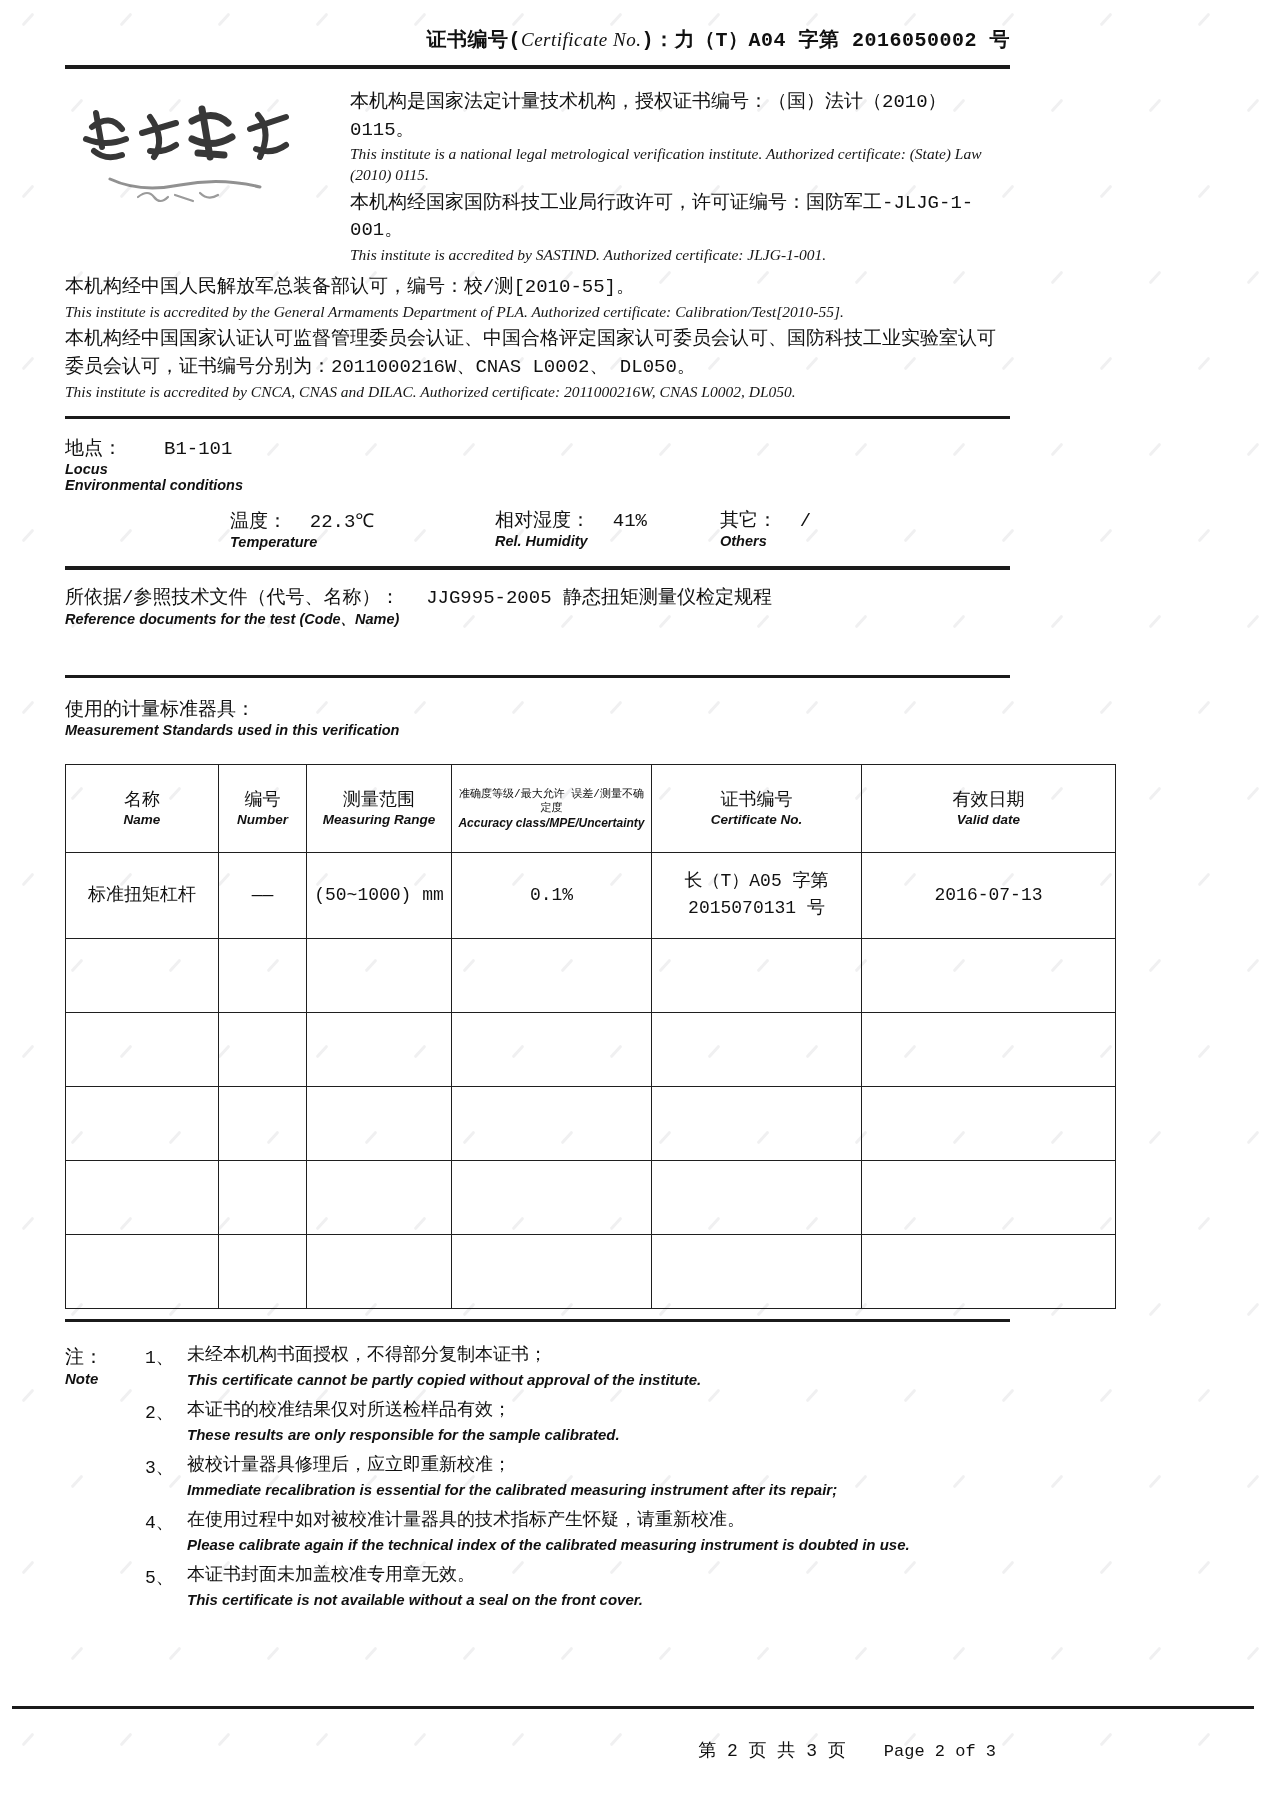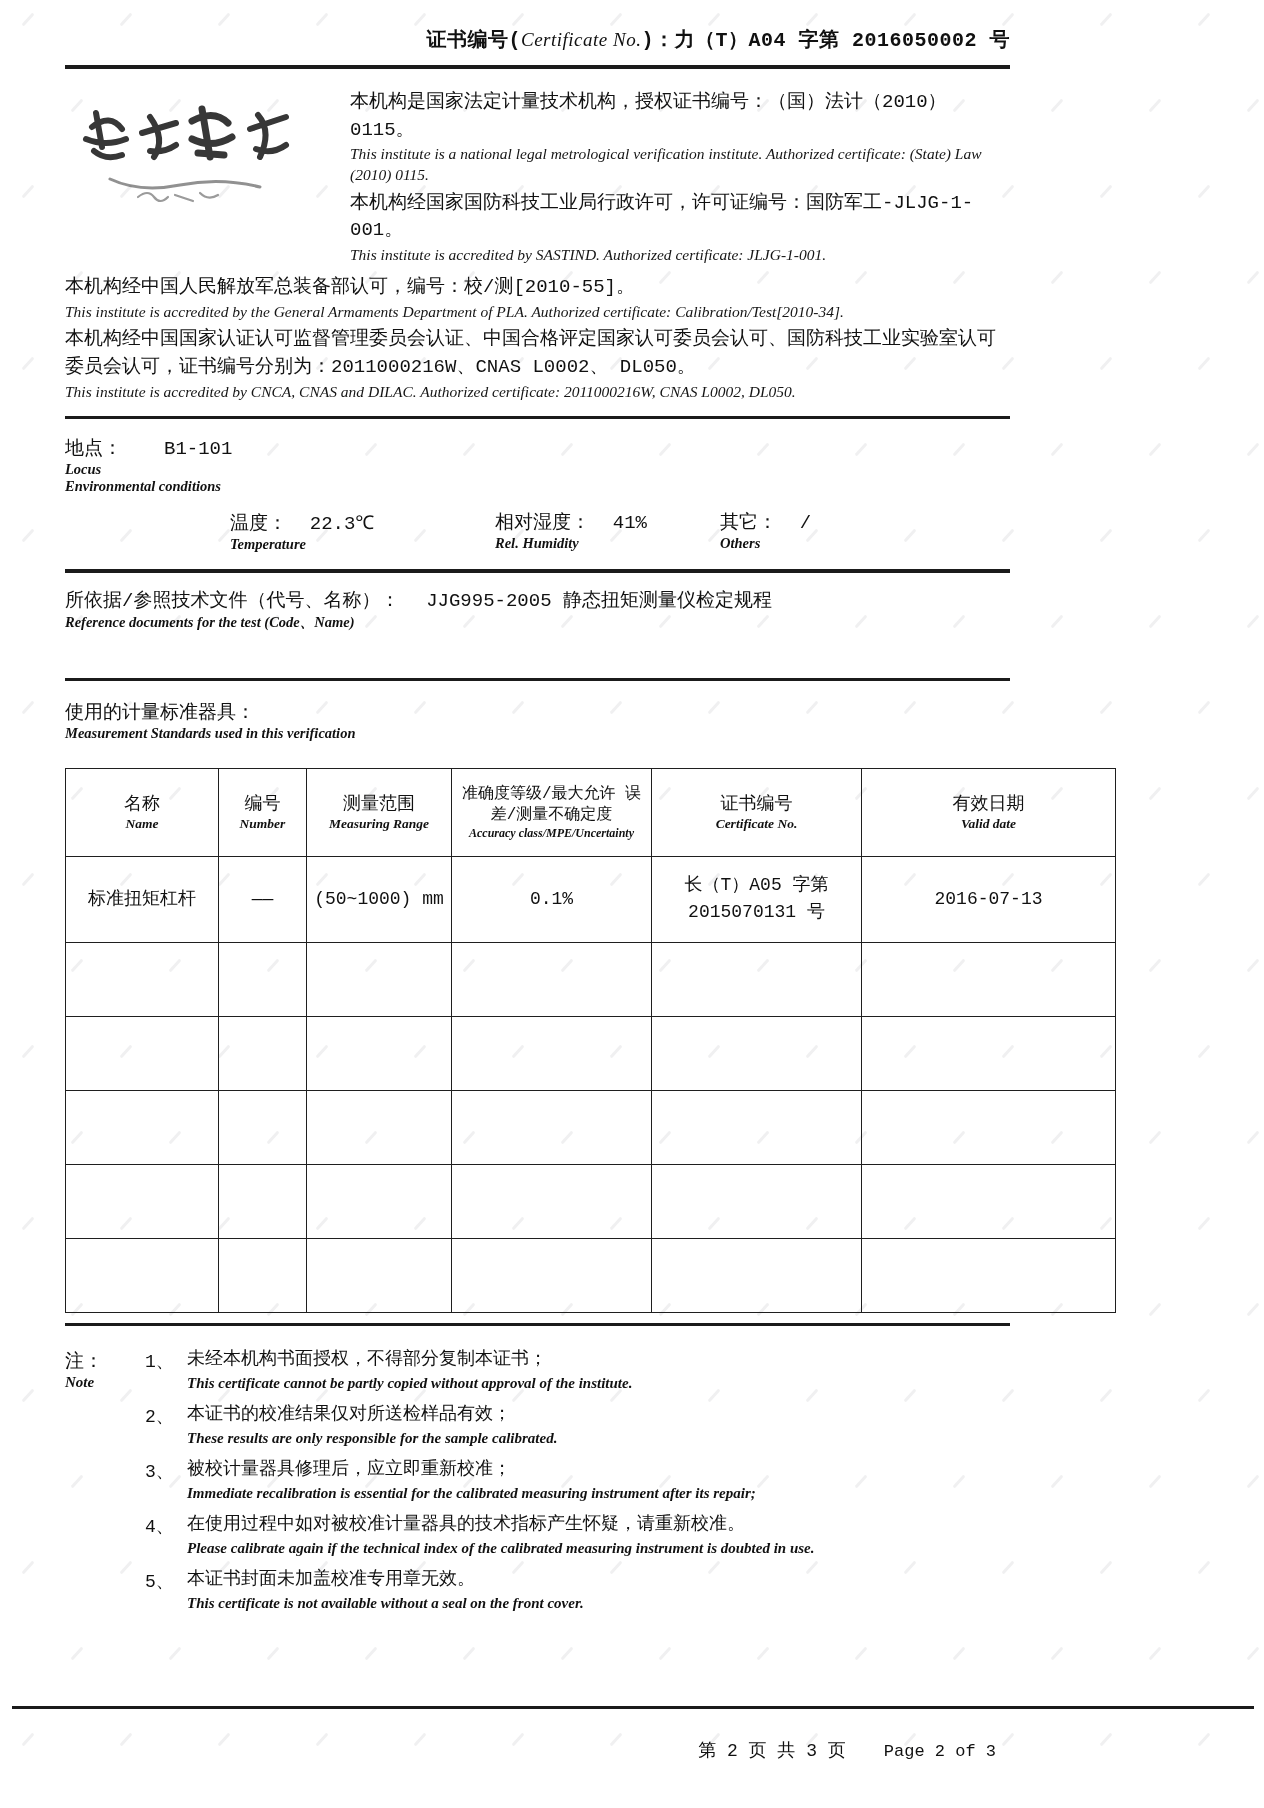--- a/index.html
+++ b/index.html
@@ -16,21 +16,21 @@
   .wm {
     position: absolute; width: 16px; height: 3px;
     background: rgba(90,90,100,0.09);
     transform: rotate(-48deg);
     border-radius: 2px;
   }
   #page { position: relative; z-index: 1; padding: 26px 0 0 65px; }
 
   .cn { font-family: Liberation Mono, monospace; }
   .en { font-family: "Liberation Serif", serif; font-style: italic; }
-  .en-b { font-family: Liberation Serif, serif; font-style: italic; font-weight: bold; }
+  .en-b { font-family: Liberation Sans, sans-serif; font-style: italic; font-weight: bold; }
 
   
   .header-line { text-align: right; width: 945px; font-size: 20px; font-weight: bold; letter-spacing: 0.5px; }
   .header-line .en { font-weight: normal; font-size: 19px; }
   .rule { background: #1b1b1b; border: none; }
   .rule-top { width: 945px; height: 4px; margin-top: 12px; }
 
   
   .intro-row { display: flex; width: 945px; margin-top: 20px; }
   .seal-box { width: 285px; flex: 0 0 285px; position: relative; }
@@ -74,21 +74,21 @@
   table.std th, table.std td {
     border: 1.6px solid #1f1f1f;
     text-align: center;
     vertical-align: middle;
     padding: 4px 6px;
     overflow: hidden;
   }
   table.std th { font-weight: normal; height: 88px; }
   th .h-cn { font-size: 18px; display: block; line-height: 1.3; }
   th .h-en { font-size: 13.5px; display: block; line-height: 1.2; }
-  th.acc .h-cn { font-size: 16px; }
+  th.acc .h-cn { font-size: 11px; }
   th.acc .h-en { font-size: 12px; }
   td .c-cn { font-size: 18px; line-height: 1.5; }
   tr.data-row td { height: 86px; }
   tr.empty-row td { height: 74px; }
   .col-name { width: 153px; } .col-num { width: 88px; } .col-range { width: 145px; }
   .col-acc { width: 200px; } .col-cert { width: 210px; } .col-date { width: 254px; }
 
   
   .trace-block { margin-top: 18px; }
   .trace-cn { font-size: 20px; }
@@ -412,21 +412,21 @@
     </div>
     <div class="paras">
       <div class="p-cn cn">本机构是国家法定计量技术机构，授权证书编号：（国）法计（2010）0115。</div>
       <div class="p-en en">This institute is a national legal metrological verification institute.  Authorized certificate: (State) Law (2010) 0115.</div>
       <div class="p-cn cn mt4">本机构经国家国防科技工业局行政许可，许可证编号：国防军工-JLJG-1-001。</div>
       <div class="p-en en" style="text-align:left;">This institute is accredited by SASTIND. Authorized certificate: JLJG-1-001.</div>
     </div>
   </div>
 
   <div class="p-cn cn wide mt8">本机构经中国人民解放军总装备部认可，编号：校/测[2010-55]。</div>
-  <div class="p-en en wide">This institute is accredited by the General Armaments Department of PLA. Authorized certificate: Calibration/Test[2010-34].</div>
+  <div class="p-en en wide">This institute is accredited by the General Armaments Department of PLA. Authorized certificate: Calibration/Test[2010-55].</div>
   <div class="p-cn cn wide mt4">本机构经中国国家认证认可监督管理委员会认证、中国合格评定国家认可委员会认可、国防科技工业实验室认可委员会认可，证书编号分别为：2011000216W、CNAS L0002、 DL050。</div>
   <div class="p-en en wide">This institute is accredited by CNCA, CNAS and DILAC. Authorized certificate: 2011000216W, CNAS L0002, DL050.</div>
 
   <hr class="rule rule-1">
 
   <div class="locus-block">
     <div>
       <span class="label-cn cn">地点：</span>
       <span class="label-cn cn inline-val">B1-101</span>
     </div>

